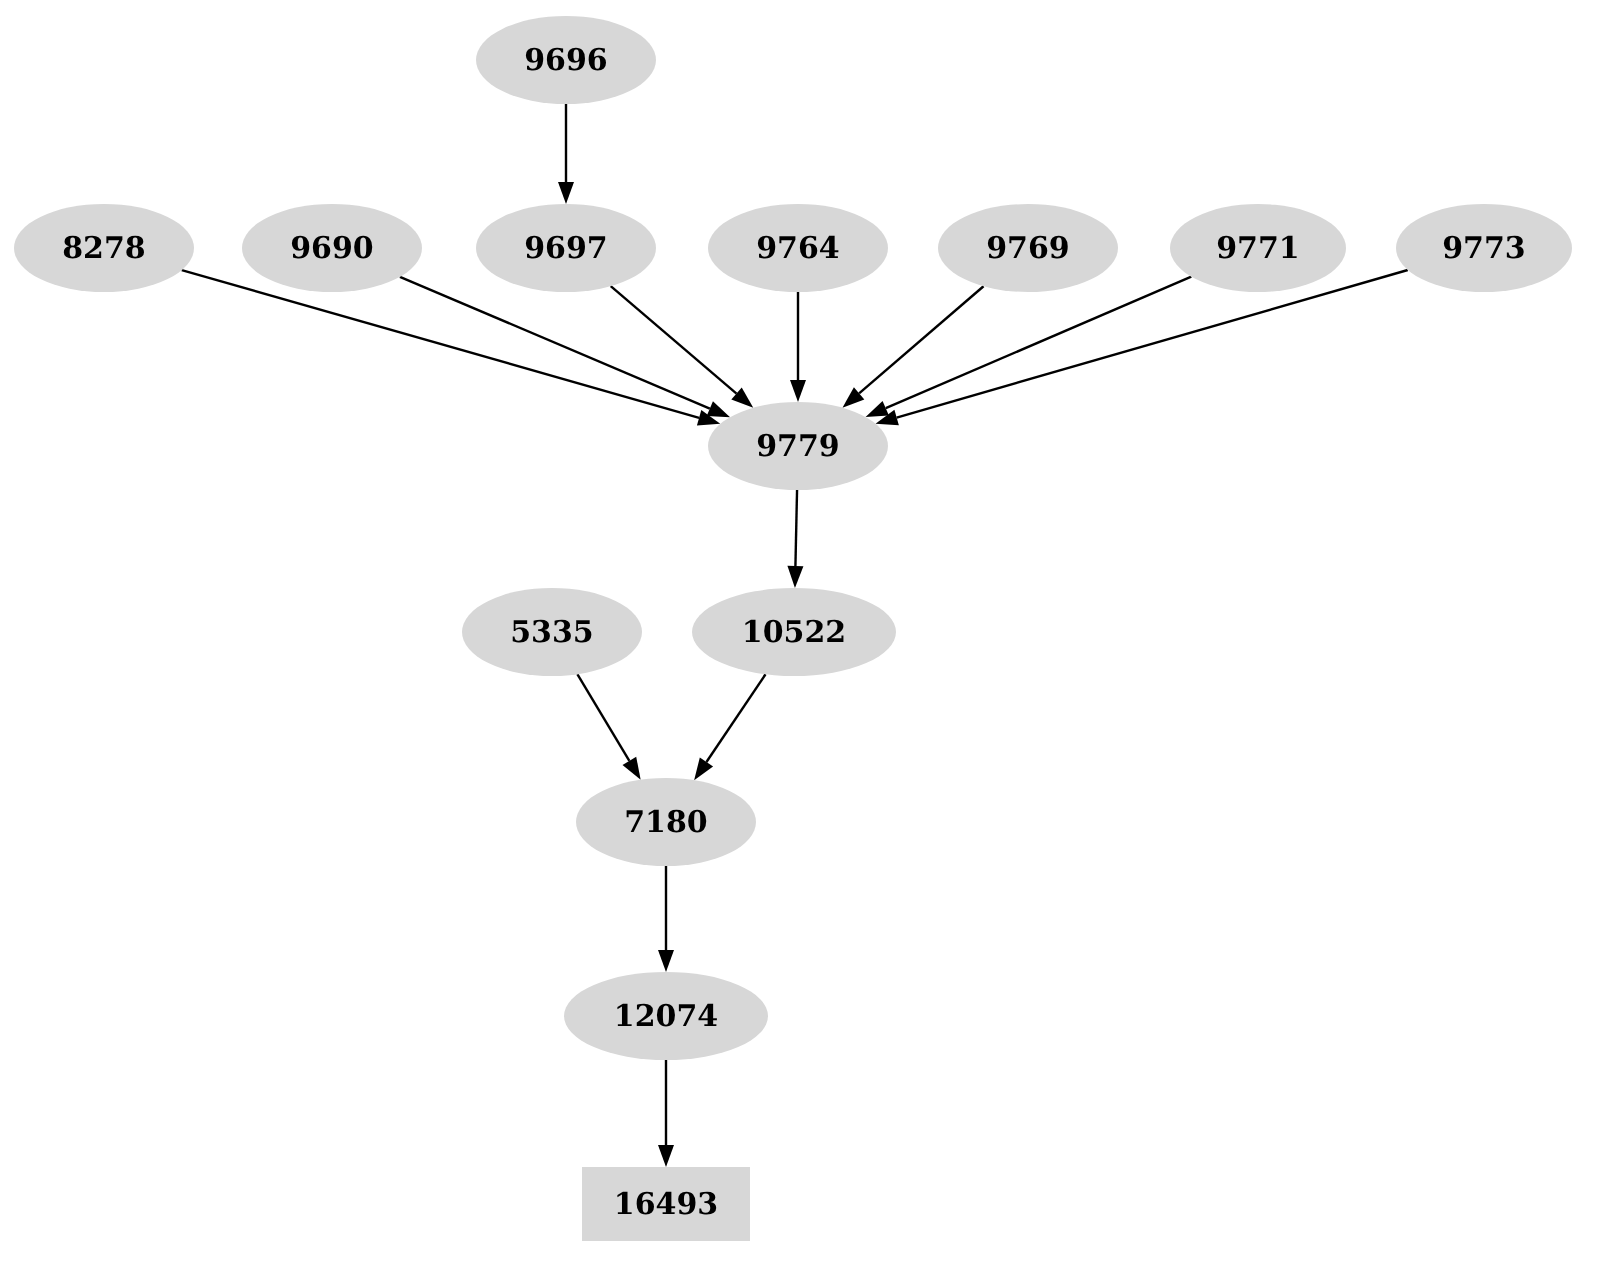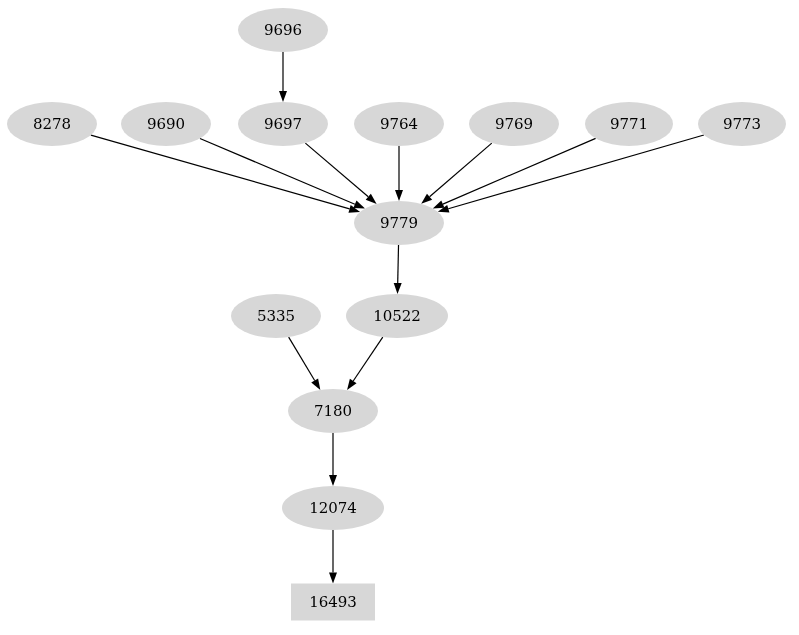--- a/index.html
+++ b/index.html
@@ -7,20 +7,21 @@
     padding: 0;
     background: #ffffff;
     font-family: "DejaVu Serif", serif;
   }
   .canvas-wrap {
     position: relative;
     width: 799px;
     height: 635px;
     background: #ffffff;
     overflow: hidden;
+    font-weight: bold;
   }
   svg text {
     font-family: "DejaVu Serif", serif;
     font-size: 15px;
     fill: #000000;
   }
 </style>
 </head>
 <body>
 

